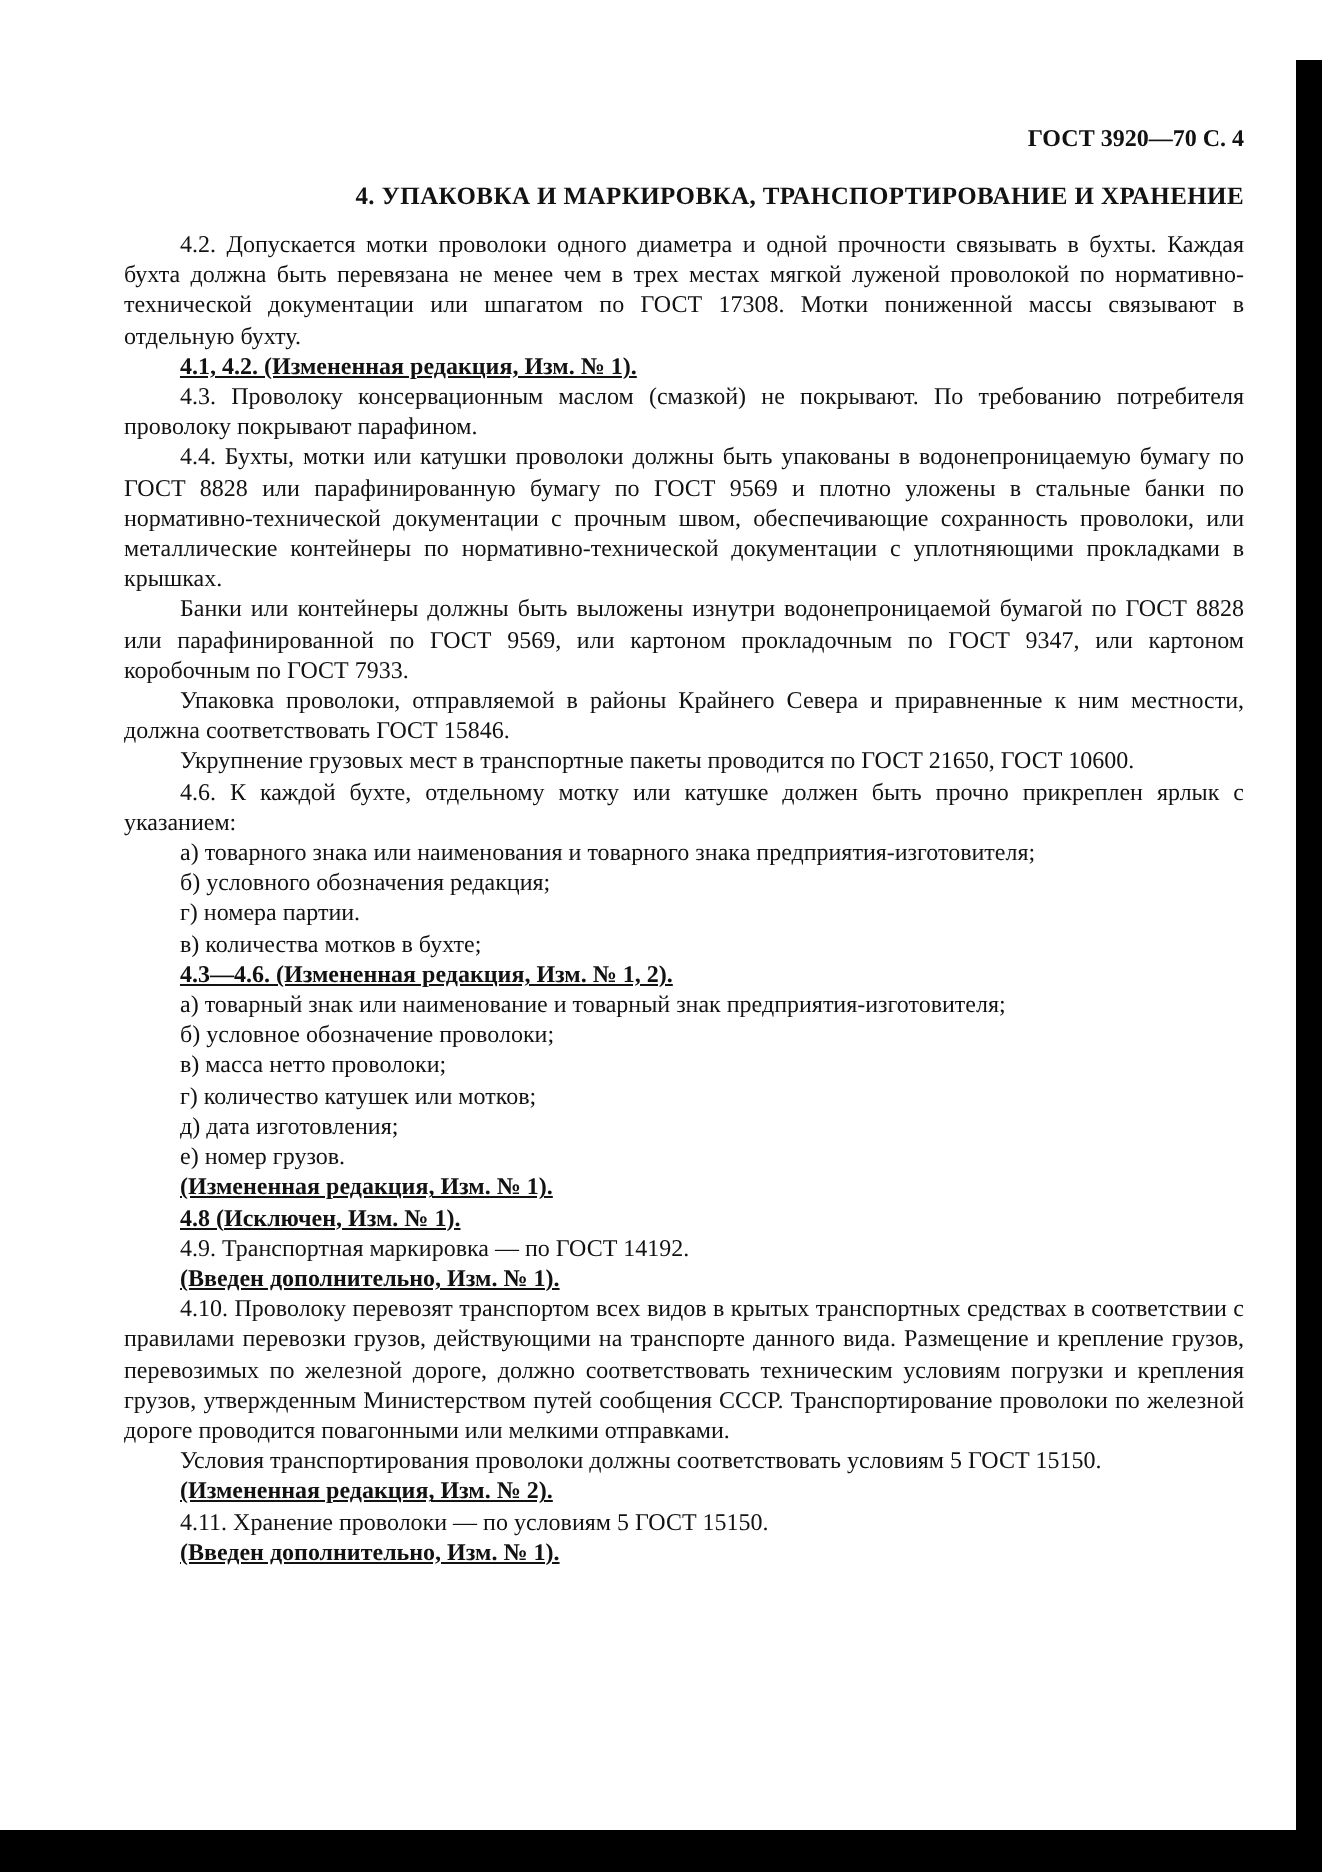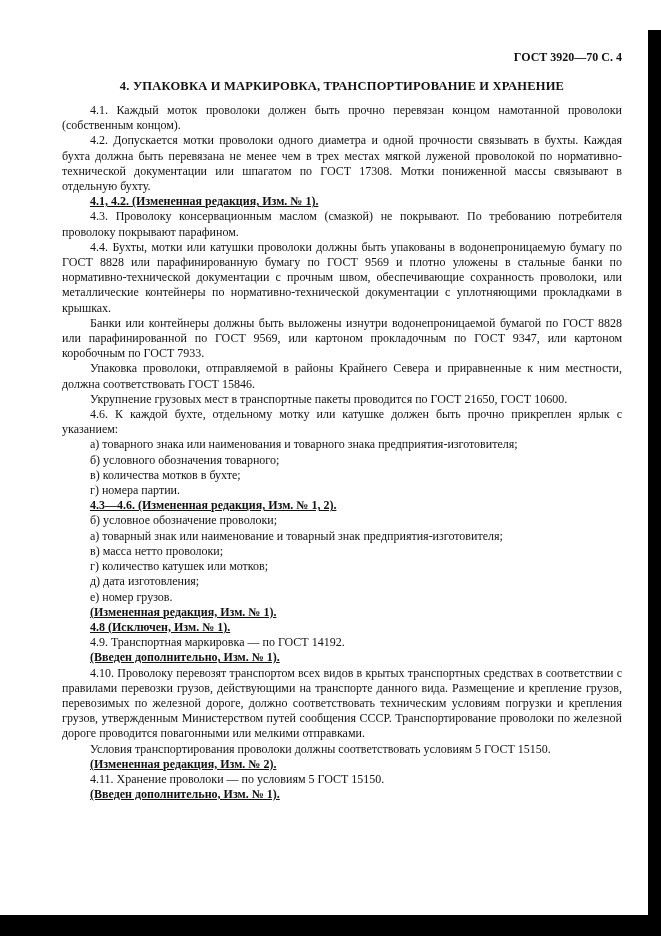--- a/index.html
+++ b/index.html
@@ -9,31 +9,31 @@
     background: #ffffff;
     position: relative;
     overflow: hidden;
     font-family: "Liberation Serif", "DejaVu Serif", serif;
     color: #121212;
   }
   .page { position: absolute; inset: 0; }
   .content {
     position: absolute;
     left: 62px;
-    top: 50px;
+    top: 62px;
     width: 560px;
   }
   .doc-header {
     text-align: right;
     font-weight: bold;
     font-size: 12px;
     margin: 0 0 14px 0;
   }
   .doc-title {
-    text-align: center;
+    text-align: right;
     font-weight: bold;
     font-size: 12.5px;
     letter-spacing: 0.2px;
     margin: 0 0 9px 0;
   }
   .bodytext p {
     margin: 0;
     font-size: 12px;
     line-height: 15.2px;
     text-align: justify;
@@ -58,36 +58,35 @@
   }
 </style>
 </head>
 <body>
 
 <div class="page">
   <div class="content">
     <div class="doc-header">ГОСТ 3920—70 С. 4</div>
     <div class="doc-title">4. УПАКОВКА И МАРКИРОВКА, ТРАНСПОРТИРОВАНИЕ И ХРАНЕНИЕ</div>
     <div class="bodytext">
-      <p>4.1. Каждый моток проволоки должен быть прочно перевязан концом намотанной проволоки (собственным концом).</p>
       <p>4.2. Допускается мотки проволоки одного диаметра и одной прочности связывать в бухты. Каждая бухта должна быть перевязана не менее чем в трех местах мягкой луженой проволокой по нормативно-технической документации или шпагатом по ГОСТ 17308. Мотки пониженной массы связывают в отдельную бухту.</p>
       <p class="b">4.1, 4.2. (Измененная редакция, Изм. № 1).</p>
       <p>4.3. Проволоку консервационным маслом (смазкой) не покрывают. По требованию потребителя проволоку покрывают парафином.</p>
       <p>4.4. Бухты, мотки или катушки проволоки должны быть упакованы в водонепроницаемую бумагу по ГОСТ 8828 или парафинированную бумагу по ГОСТ 9569 и плотно уложены в стальные банки по нормативно-технической документации с прочным швом, обеспечивающие сохранность проволоки, или металлические контейнеры по нормативно-технической документации с уплотняющими прокладками в крышках.</p>
       <p>Банки или контейнеры должны быть выложены изнутри водонепроницаемой бумагой по ГОСТ 8828 или парафинированной по ГОСТ 9569, или картоном прокладочным по ГОСТ 9347, или картоном коробочным по ГОСТ 7933.</p>
       <p>Упаковка проволоки, отправляемой в районы Крайнего Севера и приравненные к ним местности, должна соответствовать ГОСТ 15846.</p>
       <p>Укрупнение грузовых мест в транспортные пакеты проводится по ГОСТ 21650, ГОСТ 10600.</p>
       <p>4.6. К каждой бухте, отдельному мотку или катушке должен быть прочно прикреплен ярлык с указанием:</p>
       <p>а) товарного знака или наименования и товарного знака предприятия-изготовителя;</p>
-      <p>б) условного обозначения товарного;</p>
+      <p>б) условного обозначения редакция;</p>
+      <p>г) номера партии.</p>
       <p>в) количества мотков в бухте;</p>
-      <p>г) номера партии.</p>
       <p class="b">4.3—4.6. (Измененная редакция, Изм. № 1, 2).</p>
+      <p>а) товарный знак или наименование и товарный знак предприятия-изготовителя;</p>
       <p>б) условное обозначение проволоки;</p>
-      <p>а) товарный знак или наименование и товарный знак предприятия-изготовителя;</p>
       <p>в) масса нетто проволоки;</p>
       <p>г) количество катушек или мотков;</p>
       <p>д) дата изготовления;</p>
       <p>е) номер грузов.</p>
       <p class="b">(Измененная редакция, Изм. № 1).</p>
       <p class="b">4.8 (Исключен, Изм. № 1).</p>
       <p>4.9. Транспортная маркировка — по ГОСТ 14192.</p>
       <p class="b">(Введен дополнительно, Изм. № 1).</p>
       <p>4.10. Проволоку перевозят транспортом всех видов в крытых транспортных средствах в соответствии с правилами перевозки грузов, действующими на транспорте данного вида. Размещение и крепление грузов, перевозимых по железной дороге, должно соответствовать техническим условиям погрузки и крепления грузов, утвержденным Министерством путей сообщения СССР. Транспортирование проволоки по железной дороге проводится повагонными или мелкими отправками.</p>
       <p>Условия транспортирования проволоки должны соответствовать условиям 5 ГОСТ 15150.</p>

